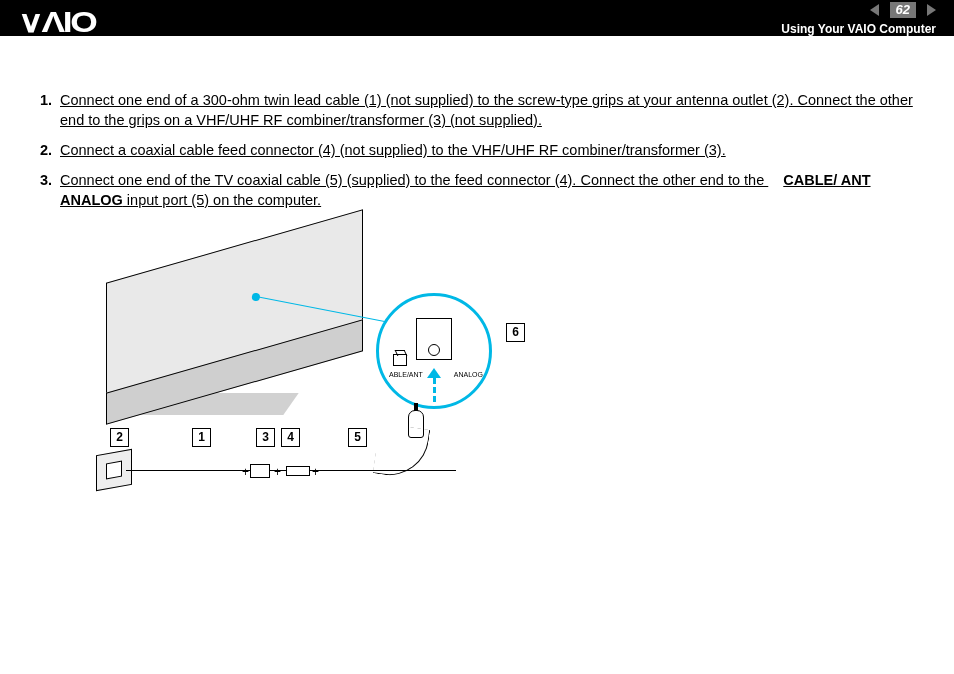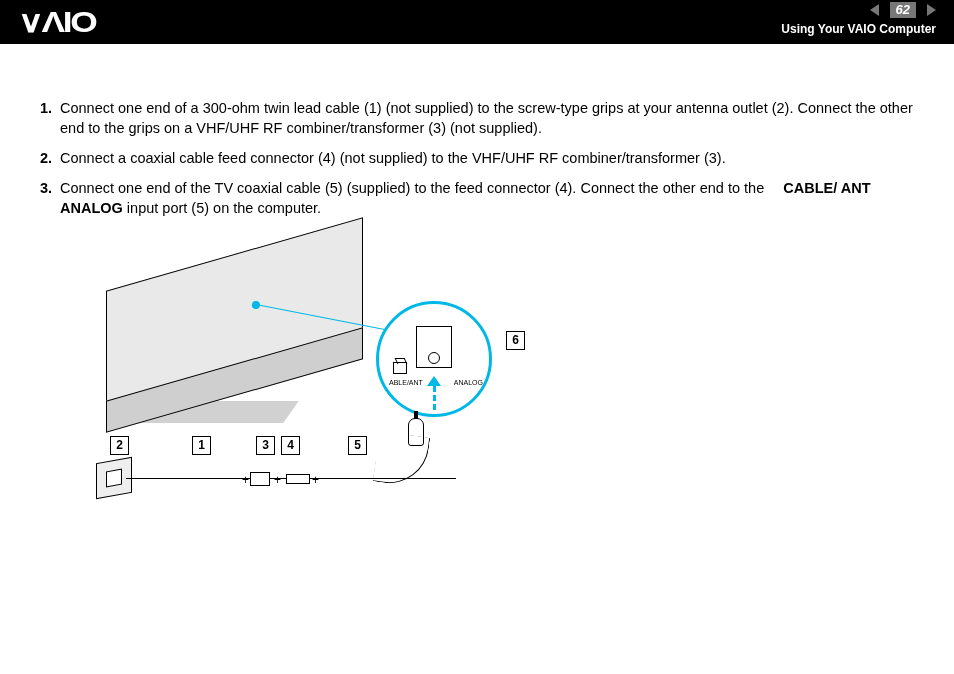--- a/index.html
+++ b/index.html
@@ -8,21 +8,21 @@
     width: 954px;
     height: 674px;
     font-family: Arial, Helvetica, sans-serif;
     background: #fff;
     color: #000;
     position: relative;
   }
   .topbar {
     position: relative;
     width: 100%;
-    height: 44px;
+    height: 36px;
     background: #000;
   }
   .logo {
     position: absolute;
     left: 18px;
     top: 4px;
     font-family: "Arial Black", Arial, sans-serif;
     font-weight: 900;
     color: #fff;
     letter-spacing: -2px;
@@ -74,20 +74,21 @@
   }
   ol.steps {
     margin: 0;
     padding: 0 0 0 24px;
     font-size: 14.5px;
     line-height: 1.38;
   }
   ol.steps li {
     margin-bottom: 10px;
     padding-left: 4px;
+    text-decoration: underline;
   }
   ol.steps li::marker {
     font-weight: bold;
   }
   .bold { font-weight: bold; margin-left: 15px; }
 
   
   .diagram {
     position: relative;
     margin: 28px 0 0 44px;

